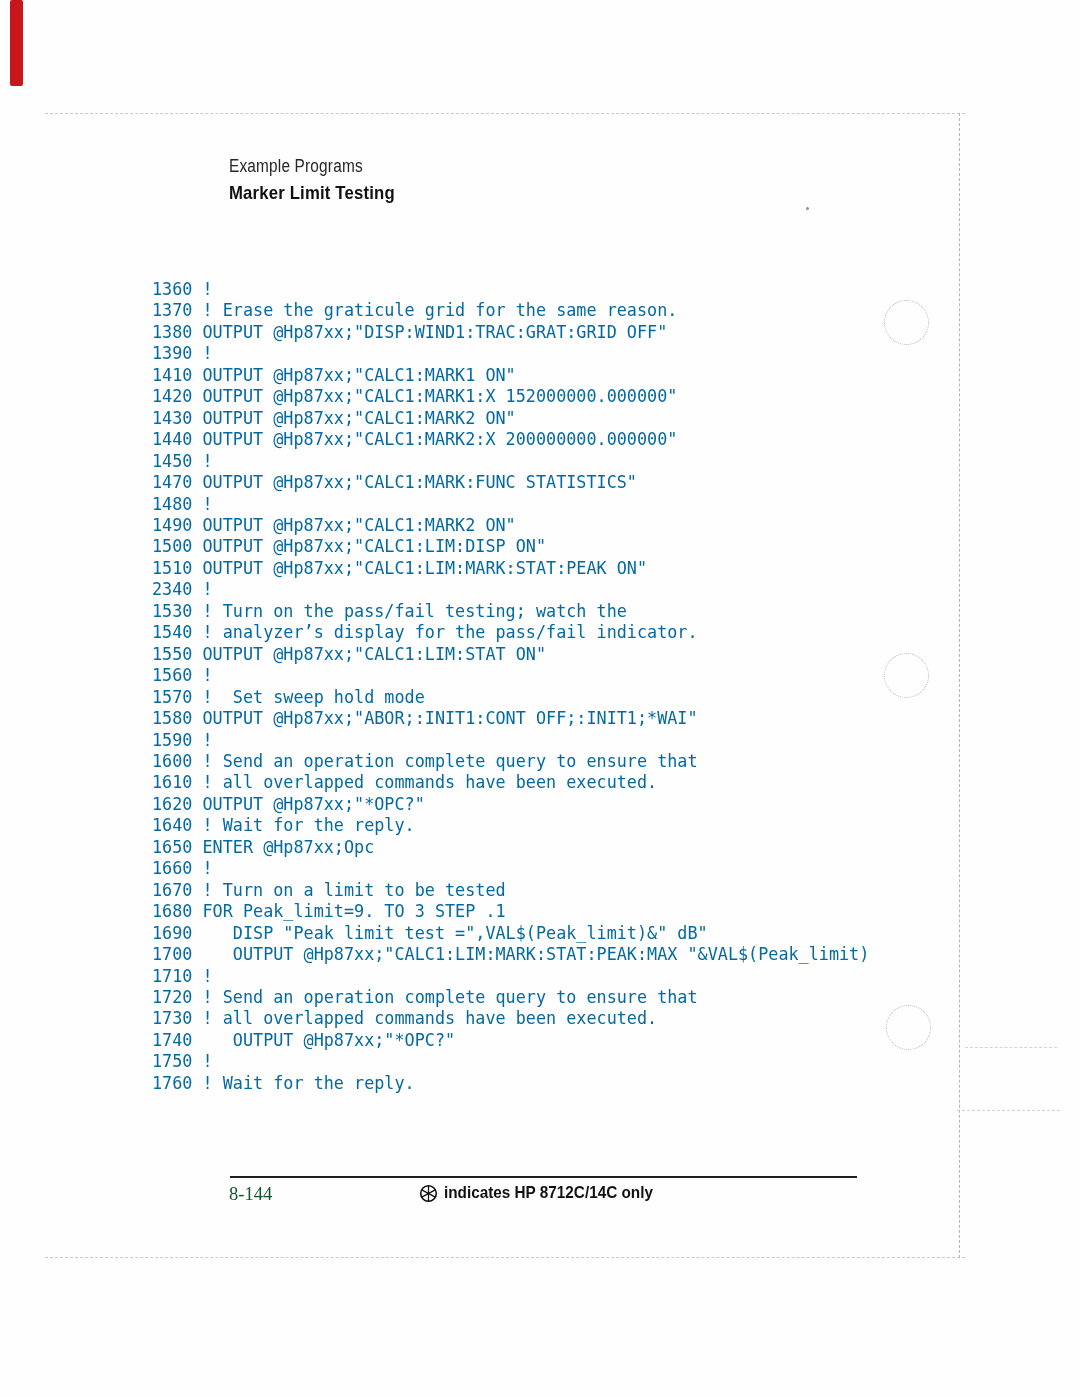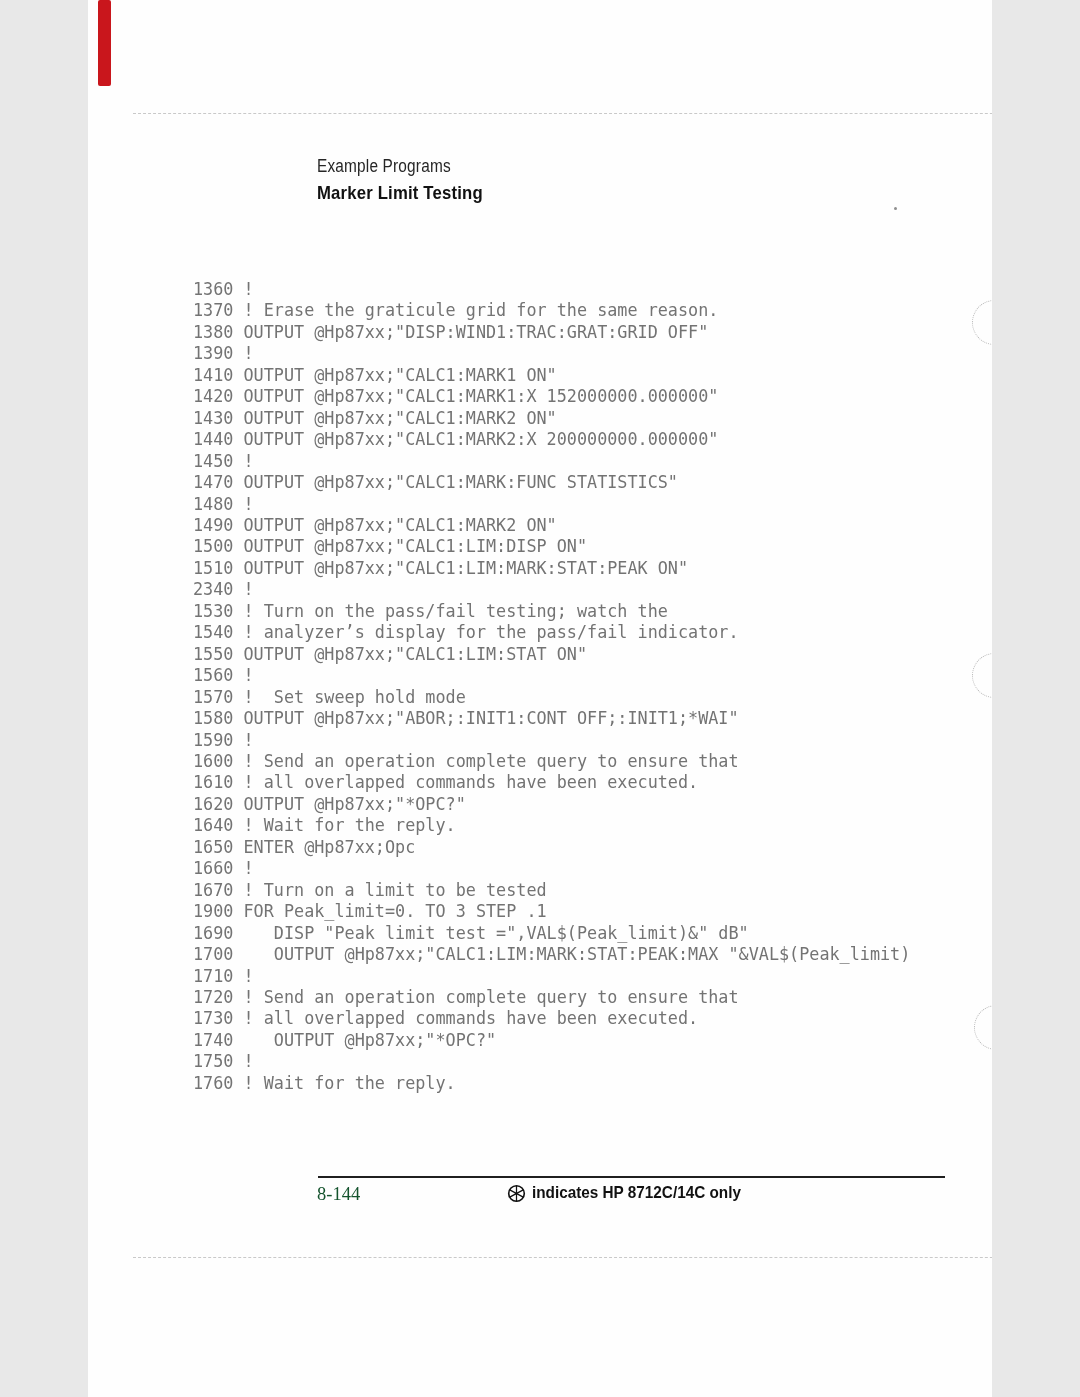--- a/index.html
+++ b/index.html
@@ -1,17 +1,17 @@
 <!DOCTYPE html>
 <html><head>
 <meta charset="utf-8">
 <style>
   html,body{margin:0;padding:0;background:#e8e8e8;}
   .page{
-    position:relative;width:904px;height:1397px;margin:0 auto;
+    position:relative;width:1080px;height:1397px;margin:0 auto;
     background:#fefefe;overflow:hidden;
     font-family:"Liberation Sans",sans-serif;color:#1c1c1c;
   }
   
   .red-mark{position:absolute;left:10px;top:0;width:13px;height:86px;border-radius:2px;}
   
   .dotted-h{position:absolute;height:0;border-top:1px dashed #bdbdbd;opacity:.8;}
   .dotted-h.top{left:45px;top:113px;width:920px;}
   .dotted-h.bottom{left:45px;top:1257px;width:920px;}
   .dotted-h.small-a{left:965px;top:1047px;width:92px;border-top-color:#c9c9c9;}
@@ -22,21 +22,21 @@
   .scan-circle.c2{left:884px;top:653px;}
   .scan-circle.c3{left:886px;top:1005px;}
   
   .header{position:absolute;left:229px;top:156px;}
   .eyebrow{font-size:17.5px;letter-spacing:.2px;transform:scaleX(.88);transform-origin:0 0;white-space:nowrap;color:#262626;}
   .title{margin-top:5px;font-size:19px;font-weight:bold;letter-spacing:.2px;transform:scaleX(.88);transform-origin:0 0;white-space:nowrap;color:#111;}
   
   .code{position:absolute;left:105px;top:279px;}
   .code-line{
     white-space:pre;font-family:"DejaVu Sans Mono","Liberation Mono",monospace;
-    font-size:16.8px;line-height:21.45px;color:#737373;
+    font-size:16.8px;line-height:21.45px;color:#0369a1;margin-left:47px;
   }
   
   .footer-rule{position:absolute;left:230px;top:1176px;width:627px;height:2px;background:#1f1f1f;}
   .page-number{position:absolute;left:229px;top:1184px;font-family:"Liberation Serif",serif;font-size:18.5px;color:#14532d;}
   .footer-note{position:absolute;left:419px;top:1183px;display:flex;align-items:center;gap:6px;}
   .footer-note .note-text{font-size:17px;font-weight:bold;transform:scaleX(.9);transform-origin:0 50%;white-space:nowrap;color:#111;}
   .wheel-icon{width:19px;height:19px;display:block;}
   .tiny-dot{position:absolute;width:3px;height:3px;background:#8f8f8f;border-radius:50%;}
 </style>
 </head>
@@ -83,21 +83,21 @@
       <div class="code-line">1570 !  Set sweep hold mode</div>
       <div class="code-line">1580 OUTPUT @Hp87xx;"ABOR;:INIT1:CONT OFF;:INIT1;*WAI"</div>
       <div class="code-line">1590 !</div>
       <div class="code-line">1600 ! Send an operation complete query to ensure that</div>
       <div class="code-line">1610 ! all overlapped commands have been executed.</div>
       <div class="code-line">1620 OUTPUT @Hp87xx;"*OPC?"</div>
       <div class="code-line">1640 ! Wait for the reply.</div>
       <div class="code-line">1650 ENTER @Hp87xx;Opc</div>
       <div class="code-line">1660 !</div>
       <div class="code-line">1670 ! Turn on a limit to be tested</div>
-      <div class="code-line">1900 FOR Peak_limit=0. TO 3 STEP .1</div>
+      <div class="code-line">1680 FOR Peak_limit=9. TO 3 STEP .1</div>
       <div class="code-line">1690    DISP "Peak limit test =",VAL$(Peak_limit)&amp;" dB"</div>
       <div class="code-line">1700    OUTPUT @Hp87xx;"CALC1:LIM:MARK:STAT:PEAK:MAX "&amp;VAL$(Peak_limit)</div>
       <div class="code-line">1710 !</div>
       <div class="code-line">1720 ! Send an operation complete query to ensure that</div>
       <div class="code-line">1730 ! all overlapped commands have been executed.</div>
       <div class="code-line">1740    OUTPUT @Hp87xx;"*OPC?"</div>
       <div class="code-line">1750 !</div>
       <div class="code-line">1760 ! Wait for the reply.</div>
     </div>
 

